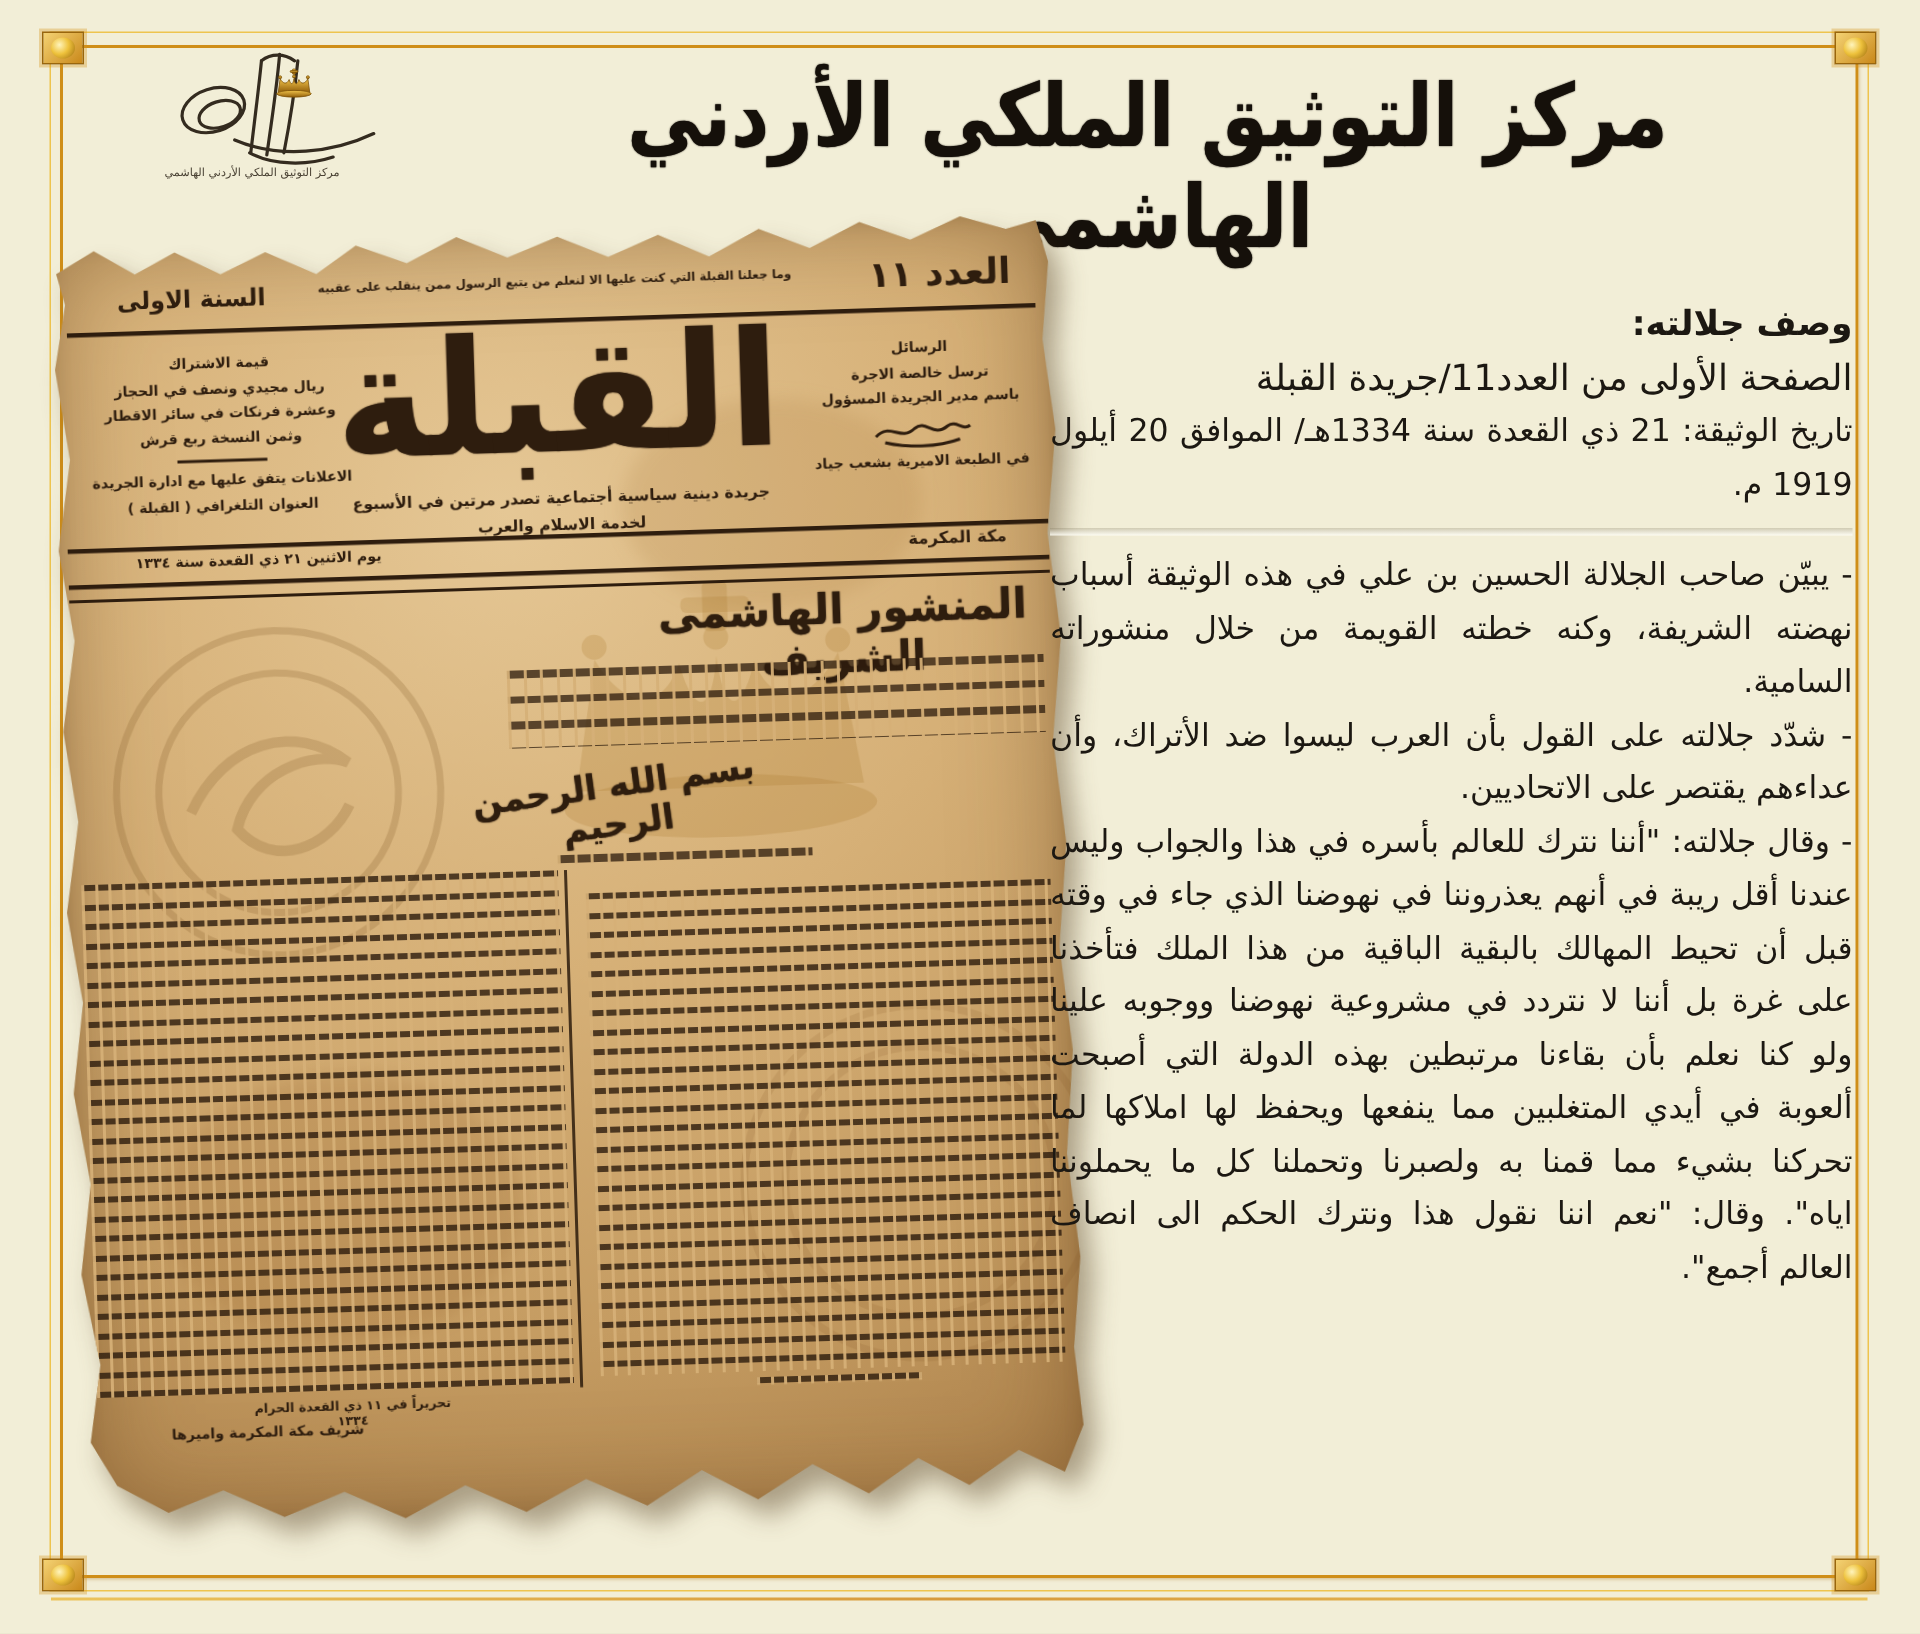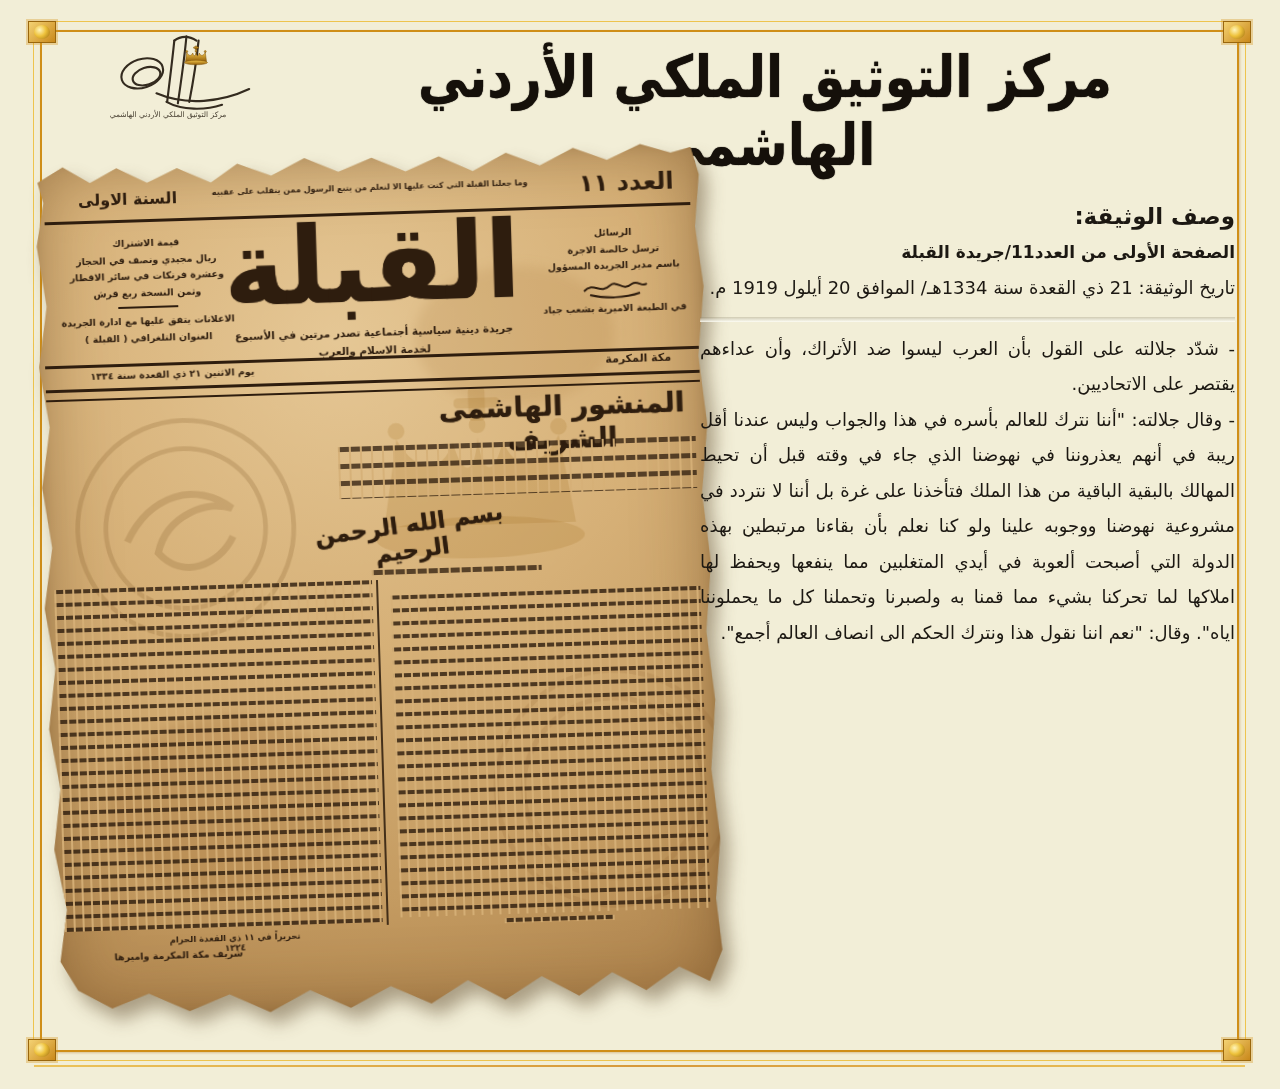--- a/index.html
+++ b/index.html
@@ -78,22 +78,22 @@
                 transform:rotate(-6deg); text-shadow:0 0 1px #2e1d0e; }
   .np-colrule { left:334px; top:430px; width:2px; height:345px; background:rgba(44,27,12,.85); }
   .np-sig1 { left:112px; top:778px; width:140px; font-size:8.5px; text-align:center; filter:blur(.3px); }
   .np-sig2 { left:55px; top:793px; width:140px; font-size:9.5px; text-align:center; filter:blur(.3px); }
   .wm { opacity:1; }
 
   
   .desc { position:absolute; right:45px; top:199px; width:535px; direction:rtl;
           text-align:justify; text-align-last:right; color:#1c1812; }
   .desc h2 { margin:0; font-size:23px; line-height:35.5px; font-weight:bold; }
-  .desc p  { margin:0; font-size:18px; line-height:35.5px; }
-  .desc .b { font-weight:bold; font-size:17px; }
+  .desc p  { margin:0; font-size:21px; line-height:35.5px; }
+  .desc .b { font-weight:normal; font-size:24px; }
   .divider { height:5px; margin:11px 0 9px 0;
              background:linear-gradient(to bottom, rgba(90,80,50,.22), rgba(255,255,248,.85)); }
 </style>
 </head>
 <body>
 
 <div class="canvas">
 
   <div class="frame-outer"></div>
   <div class="frame-inner"></div>
@@ -217,21 +217,22 @@
       <div class="hatch" style="right:14px; width:310px; top:446px; height:322px;"></div>
       <div class="hatch" style="right:110px; width:110px; top:772px; height:5px;"></div>
       <div class="np-colrule"></div>
       <div class="hatch" style="left:12px; width:318px; top:430px; height:342px;"></div>
       <div class="np-sig1">تحريراً في ١١ ذي القعدة الحرام ١٣٣٤</div>
       <div class="np-sig2">شريف مكة المكرمة واميرها</div>
     </div>
   </div>
 
   <section class="desc">
-    <h2>وصف الوثيقة:</h2>
+    <h2>وصف جلالته:</h2>
     <p class="b">الصفحة الأولى من العدد11/جريدة القبلة</p>
     <p>تاريخ الوثيقة: 21 ذي القعدة سنة 1334هـ/ الموافق 20 أيلول 1919 م.</p>
     <div class="divider"></div>
+    <p>- يبيّن صاحب الجلالة الحسين بن علي في هذه الوثيقة أسباب نهضته الشريفة، وكنه خطته القويمة من خلال منشوراته السامية.</p>
     <p>- شدّد جلالته على القول بأن العرب ليسوا ضد الأتراك، وأن عداءهم يقتصر على الاتحاديين.</p>
     <p>- وقال جلالته: "أننا نترك للعالم بأسره في هذا والجواب وليس عندنا أقل ريبة في أنهم يعذروننا في نهوضنا الذي جاء في وقته قبل أن تحيط المهالك بالبقية الباقية من هذا الملك فتأخذنا على غرة بل أننا لا نتردد في مشروعية نهوضنا ووجوبه علينا ولو كنا نعلم بأن بقاءنا مرتبطين بهذه الدولة التي أصبحت ألعوبة في أيدي المتغلبين مما ينفعها ويحفظ لها املاكها لما تحركنا بشيء مما قمنا به ولصبرنا وتحملنا كل ما يحملوننا اياه". وقال: "نعم اننا نقول هذا ونترك الحكم الى انصاف العالم أجمع".</p>
   </section>
 
 </div>
 
 </body></html>

